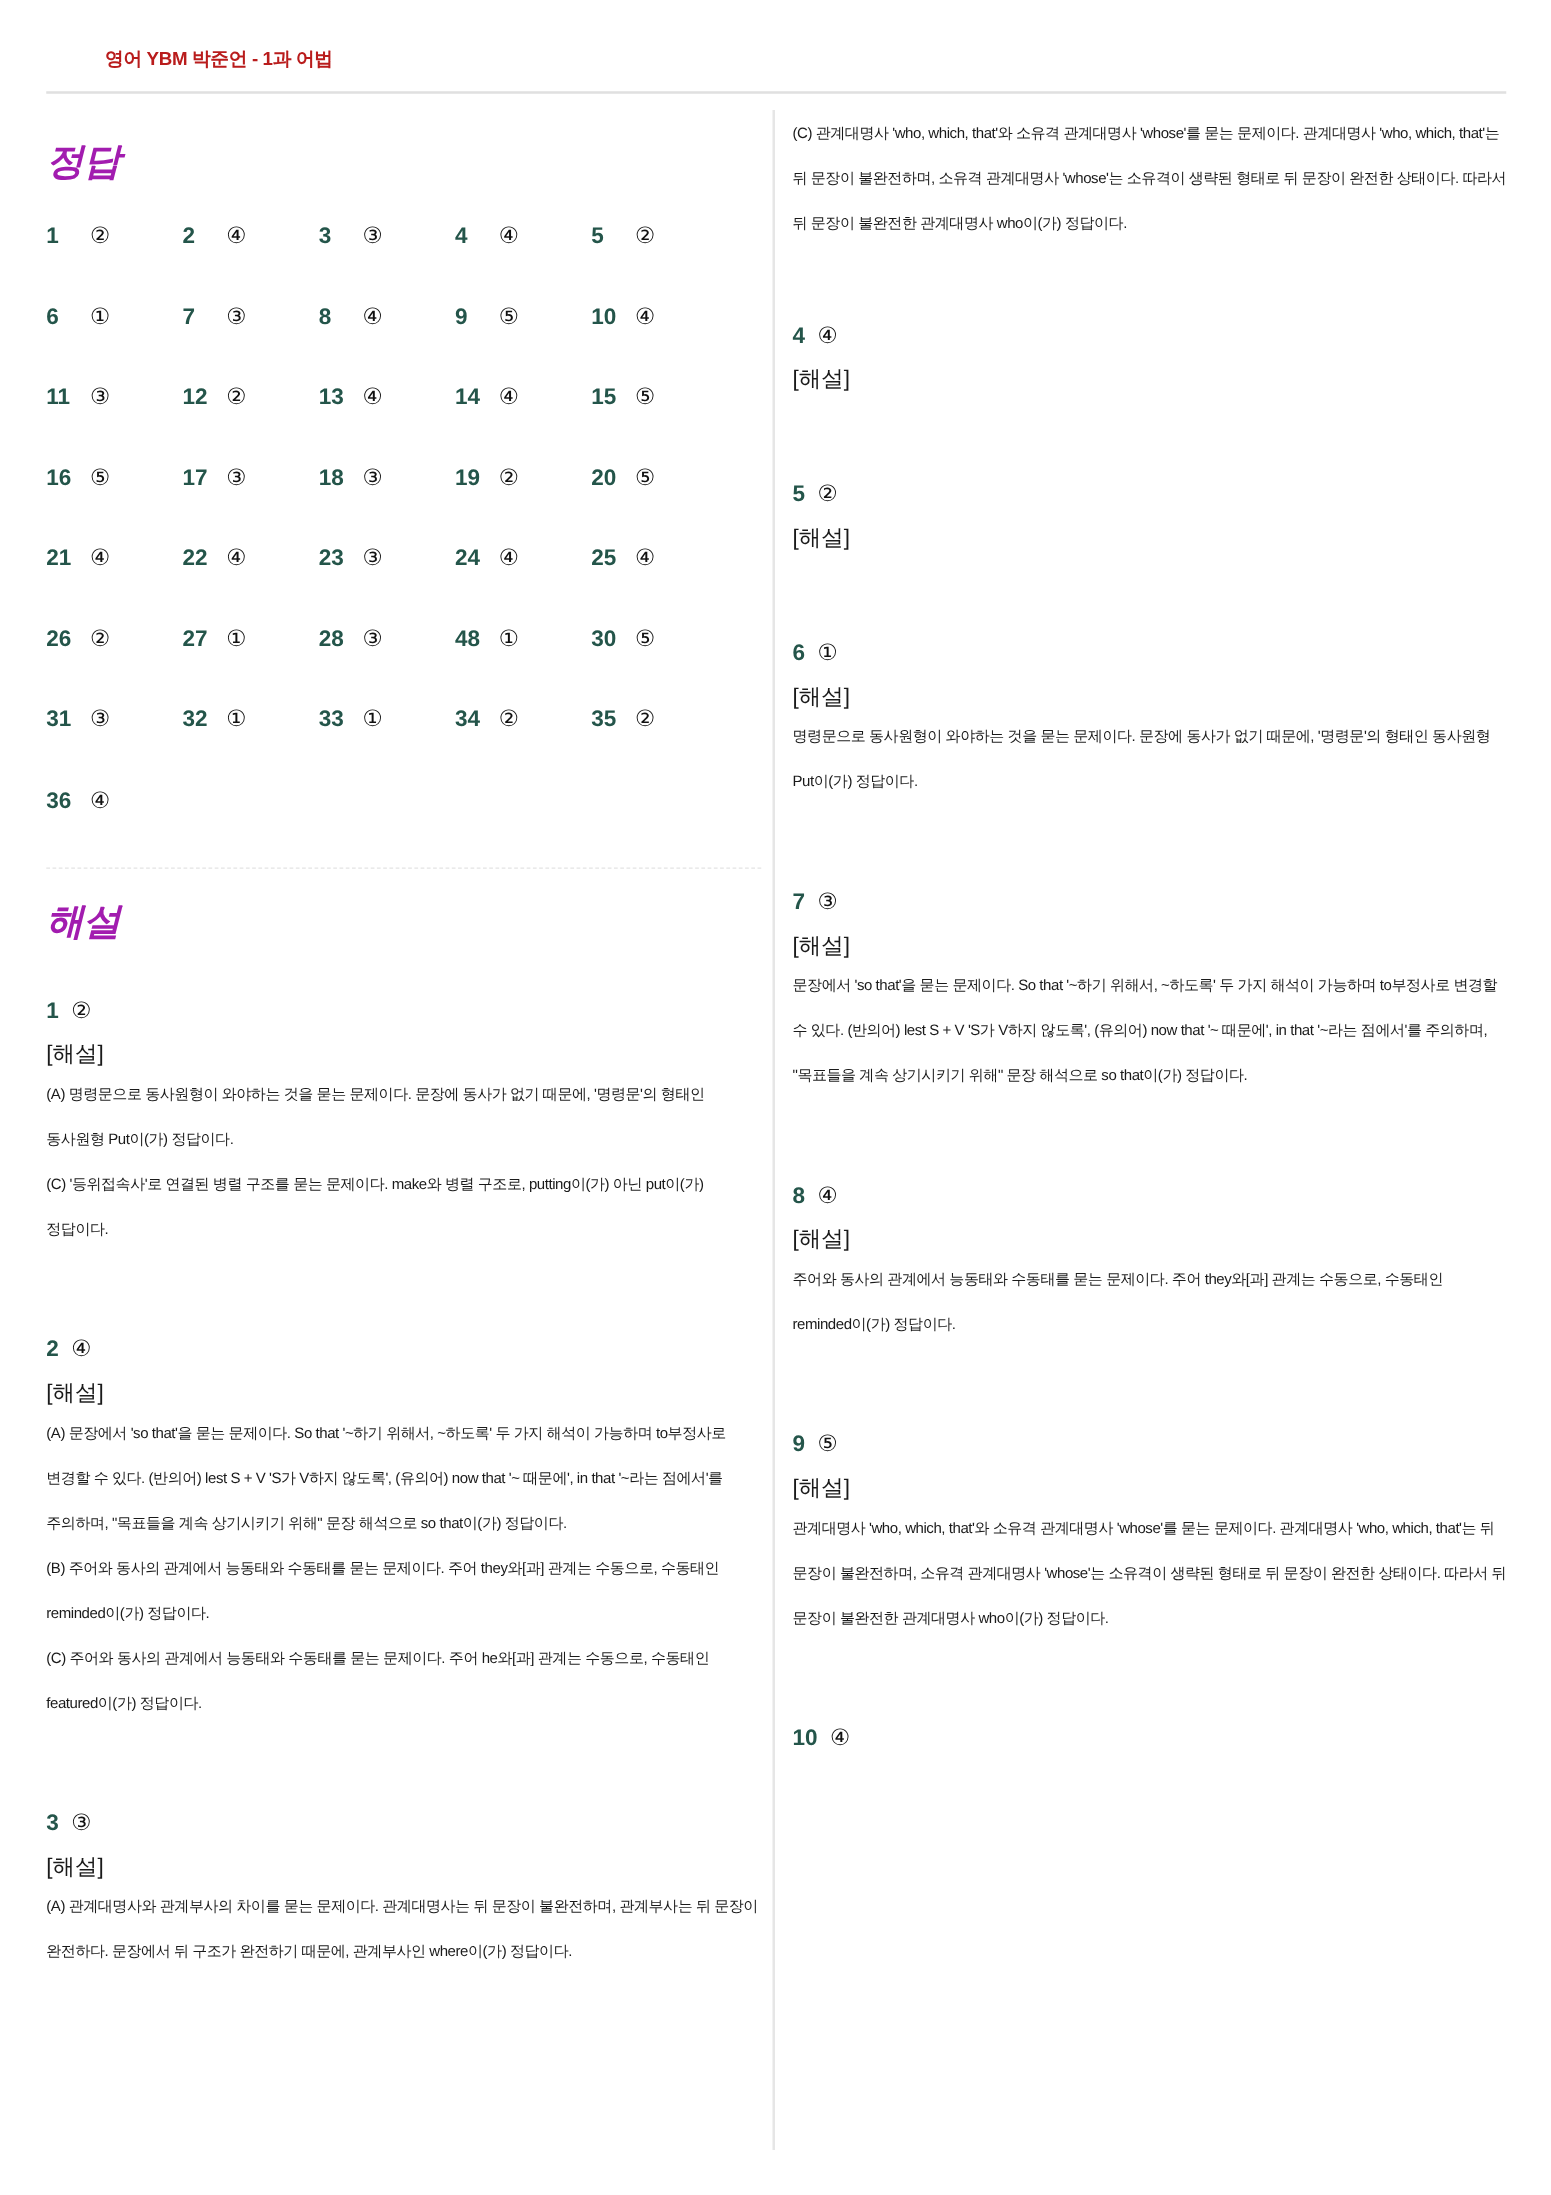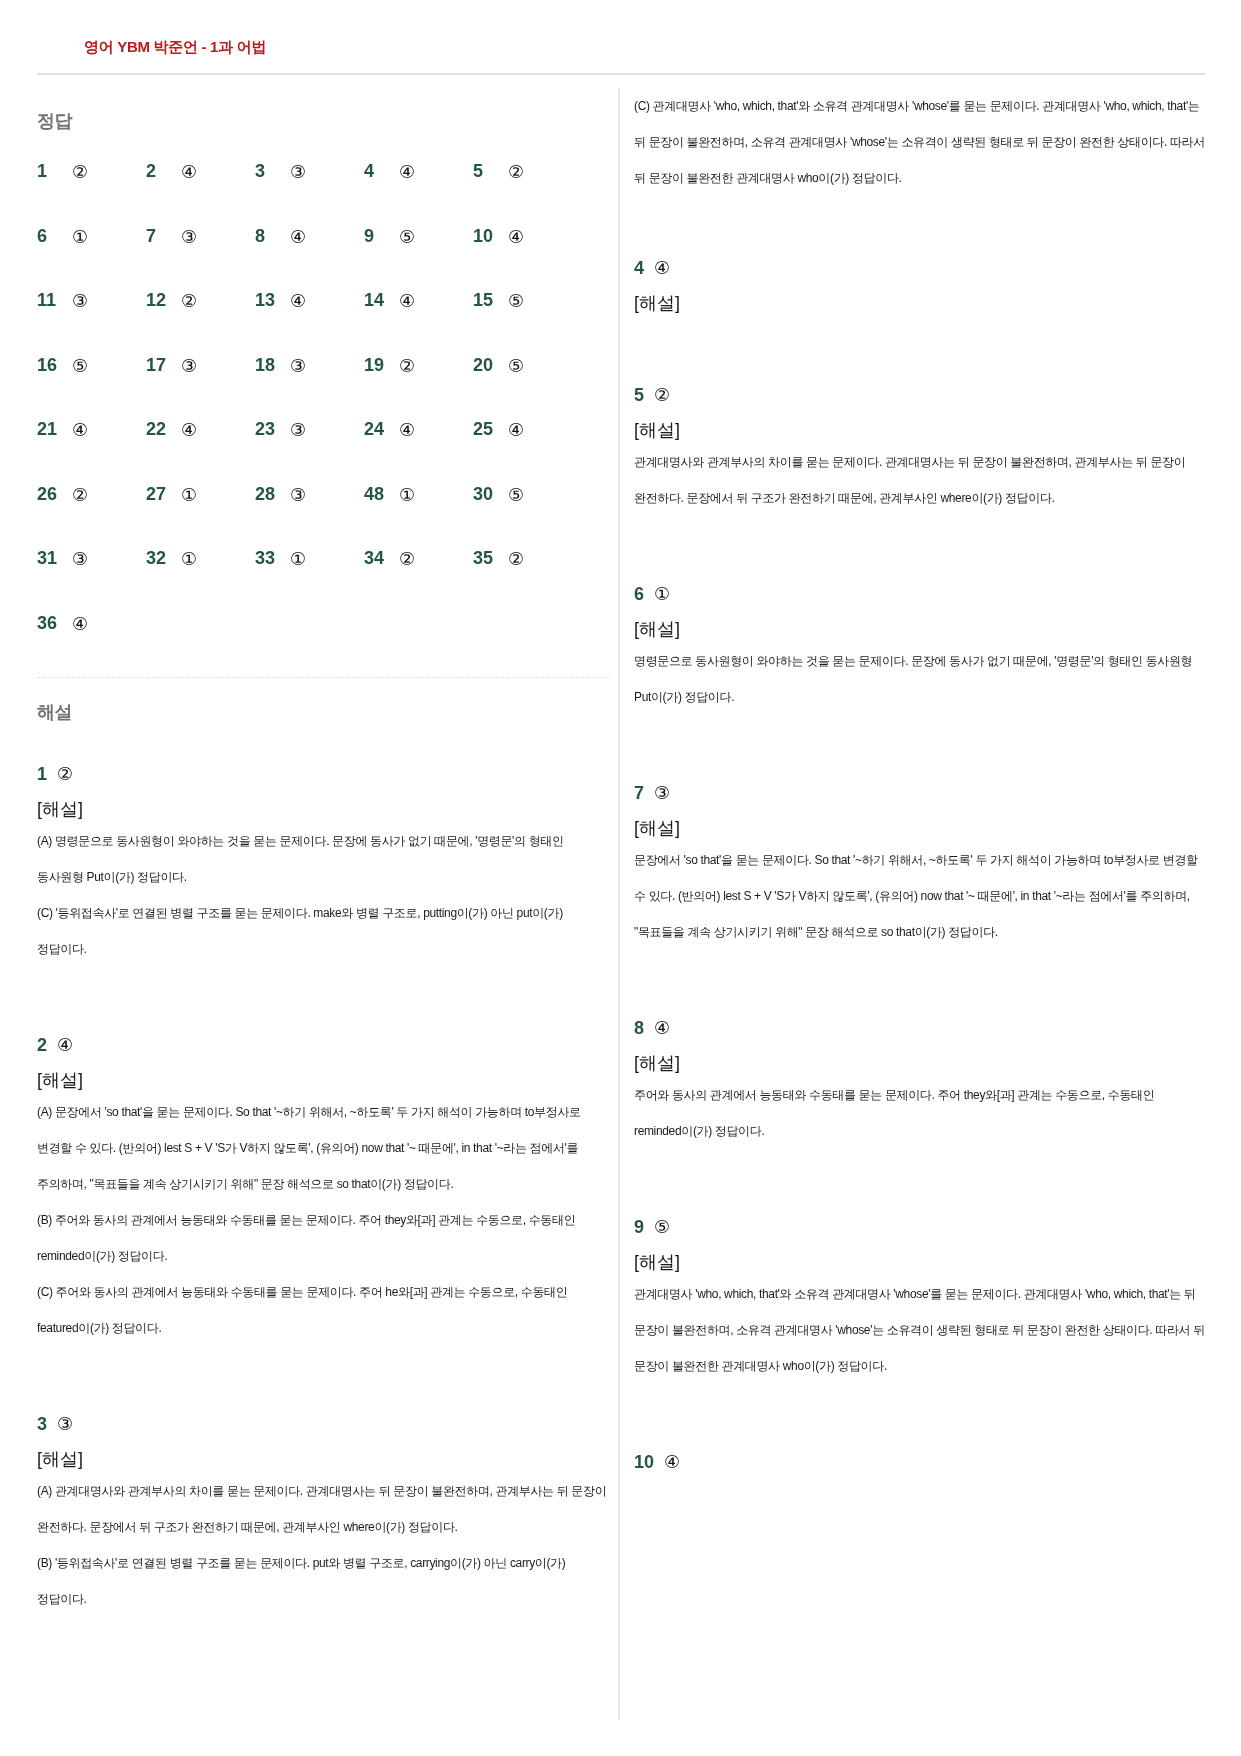--- a/index.html
+++ b/index.html
@@ -23,22 +23,23 @@
     position: absolute; left: 37px; top: 75px; width: 575px;
   }
   .col-divider {
     position: absolute; left: 618px; top: 88px; width: 2px; height: 1632px;
     background: #e6e6e6;
   }
   .col-right {
     position: absolute; left: 634px; top: 88px; width: 572px;
   }
   .section-title {
-    font-size: 18px; font-weight: bold; color: #737373;
+    font-size: 30px; font-weight: bold; color: #a21caf;
     letter-spacing: -0.5px;
+    font-style: italic;
   }
   .answers-title { margin-top: 34px; }
   .answer-grid {
     display: grid;
     grid-template-columns: repeat(5, 109px);
     row-gap: 0;
     margin-top: 28px;
   }
   .answer-cell {
     height: 64.5px; display: flex; align-items: flex-start;
@@ -256,21 +257,20 @@
 
   <div class="gap-lg"></div>
 
   <div class="expl-block" style="margin-top:0">
     <div class="expl-head">
       <span class="q-num">3</span>
       <span class="q-ans">③</span>
     </div>
     <div class="expl-label">[해설]</div>
     <div class="expl-text">(A) 관계대명사와 관계부사의 차이를 묻는 문제이다. 관계대명사는 뒤 문장이 불완전하며, 관계부사는 뒤 문장이 완전하다. 문장에서 뒤 구조가 완전하기 때문에, 관계부사인 where이(가) 정답이다.</div>
-    <div class="expl-text">(B) '등위접속사'로 연결된 병렬 구조를 묻는 문제이다. put와 병렬 구조로, carrying이(가) 아닌 carry이(가) 정답이다.</div>
   </div>
 </div>
 
 <div class="col-divider"></div>
 
 <div class="col-right">
 
   <div class="expl-text">(C) 관계대명사 'who, which, that'와 소유격 관계대명사 'whose'를 묻는 문제이다. 관계대명사 'who, which, that'는 뒤 문장이 불완전하며, 소유격 관계대명사 'whose'는 소유격이 생략된 형태로 뒤 문장이 완전한 상태이다. 따라서 뒤 문장이 불완전한 관계대명사 who이(가) 정답이다.</div>
 
   <div style="height:60px"></div>
@@ -283,21 +283,20 @@
         </div>
         <div class="expl-label">[해설]</div>
       </div>
       <div style="height: 66px;"></div>
       <div class="expl-block" style="margin-top: 0px;">
         <div class="expl-head">
           <span class="q-num">5</span>
           <span class="q-ans">②</span>
         </div>
         <div class="expl-label">[해설]</div>
-        <div class="expl-text">관계대명사와 관계부사의 차이를 묻는 문제이다. 관계대명사는 뒤 문장이 불완전하며, 관계부사는 뒤 문장이 완전하다. 문장에서 뒤 구조가 완전하기 때문에, 관계부사인 where이(가) 정답이다.</div>
       </div>
       <div style="height: 66px;"></div>
       <div class="expl-block" style="margin-top: 0px;">
         <div class="expl-head">
           <span class="q-num">6</span>
           <span class="q-ans">①</span>
         </div>
         <div class="expl-label">[해설]</div>
         <div class="expl-text">명령문으로 동사원형이 와야하는 것을 묻는 문제이다. 문장에 동사가 없기 때문에, '명령문'의 형태인 동사원형 Put이(가) 정답이다.</div>
       </div>

